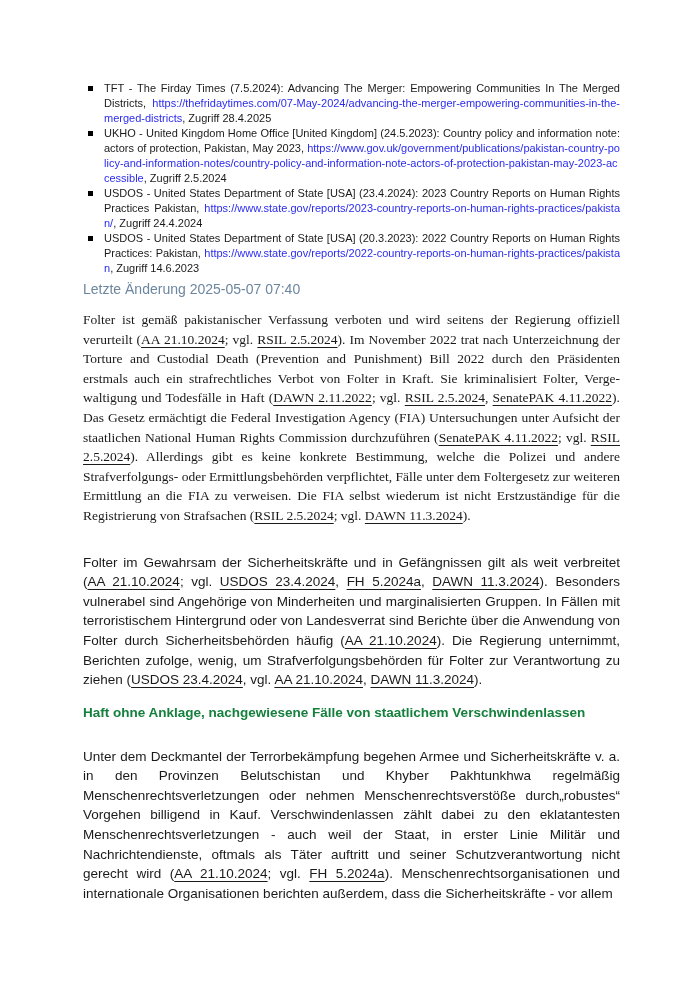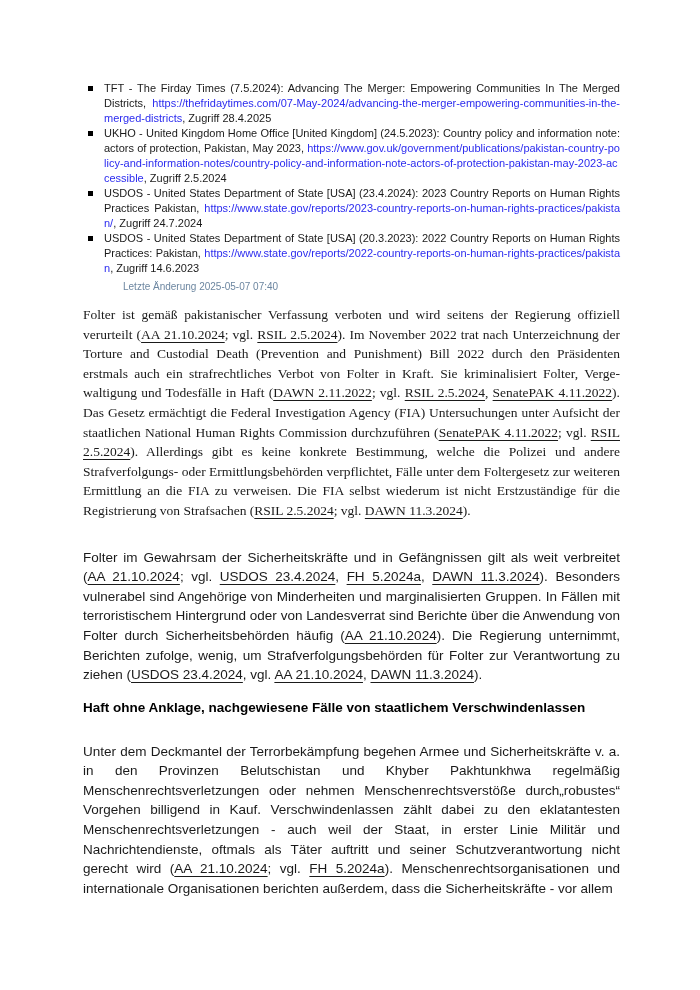--- a/index.html
+++ b/index.html
@@ -46,39 +46,38 @@
   
   .section-heading {
     margin-top: 25px;
     font-size: 15px;
     font-weight: bold;
     color: var(--heading-color);
   }
   .section-heading .sec-num { display: inline-block; margin-right: 13px; }
   .last-modified {
     margin-top: 5px;
-    font-size: 10px;
+    font-size: 14px;
     color: var(--meta-color);
-    margin-left: 40px;
   }
   
   .body-para {
     margin-top: 27px;
     font-size: 13.5px;
     line-height: 19.6px;
     text-align: justify;
     hyphens: auto;
     -webkit-hyphens: auto;
   }
   .body-para:first-of-type { margin-top: 13px; font-family: Liberation Serif, serif; }
   .subheading {
     margin-top: 15px;
     font-size: 13.5px;
     font-weight: bold;
-    color: #000000;
+    color: #15803d;
   }
   
   .seg-link {
     color: var(--link-color);
     word-break: break-all;
   }
   .seg-ref {
     text-decoration: underline;
     text-underline-offset: 3px;
     text-decoration-thickness: 1px;
@@ -95,21 +94,21 @@
   }
 </style>
 </head>
 <body>
 
 <div class="page">
 
   <ul class="refs">
     <li><span class="seg-text">TFT - The Firday Times (7.5.2024): Advancing The Merger: Empowering Communities In The Merged Districts, </span><span class="seg-link">https://thefridaytimes.com/07-May-2024/advancing-the-merger-empowering-communities-in-the-merged-districts</span><span class="seg-text">, Zugriff 28.4.2025</span></li>
     <li><span class="seg-text">UKHO - United Kingdom Home Office [United Kingdom] (24.5.2023): Country policy and information note: actors of protection, Pakistan, May 2023, </span><span class="seg-link">https://www.gov.uk/government/publications/pakistan-country-policy-and-information-notes/country-policy-and-information-note-actors-of-protection-pakistan-may-2023-accessible</span><span class="seg-text">, Zugriff 2.5.2024</span></li>
-    <li><span class="seg-text">USDOS - United States Department of State [USA] (23.4.2024): 2023 Country Reports on Human Rights Practices Pakistan, </span><span class="seg-link">https://www.state.gov/reports/2023-country-reports-on-human-rights-practices/pakistan/</span><span class="seg-text">, Zugriff 24.7.2024</span></li>
+    <li><span class="seg-text">USDOS - United States Department of State [USA] (23.4.2024): 2023 Country Reports on Human Rights Practices Pakistan, </span><span class="seg-link">https://www.state.gov/reports/2023-country-reports-on-human-rights-practices/pakistan/</span><span class="seg-text">, Zugriff 24.4.2024</span></li>
     <li><span class="seg-text">USDOS - United States Department of State [USA] (20.3.2023): 2022 Country Reports on Human Rights Practices: Pakistan, </span><span class="seg-link">https://www.state.gov/reports/2022-country-reports-on-human-rights-practices/pakistan</span><span class="seg-text">, Zugriff 14.6.2023</span></li>
   </ul>
 
 
   <div class="last-modified">Letzte Änderung 2025-05-07 07:40</div>
 
   <p class="body-para"><span class="seg-text">Folter ist gemäß pakistanischer Verfassung verboten und wird seitens der Regierung offiziell verurteilt (</span><span class="seg-ref">AA 21.10.2024</span><span class="seg-text">; vgl. </span><span class="seg-ref">RSIL 2.5.2024</span><span class="seg-text">). Im November 2022 trat nach Unterzeichnung der Torture and Custodial Death (Prevention and Punishment) Bill 2022 durch den Präsidenten erstmals auch ein strafrechtliches Verbot von Folter in Kraft. Sie kriminalisiert Folter, Verge­waltigung und Todesfälle in Haft (</span><span class="seg-ref">DAWN 2.11.2022</span><span class="seg-text">; vgl. </span><span class="seg-ref">RSIL 2.5.2024</span><span class="seg-text">, </span><span class="seg-ref">SenatePAK 4.11.2022</span><span class="seg-text">). Das Gesetz ermächtigt die Federal Investigation Agency (FIA) Untersuchungen unter Aufsicht der staatlichen National Human Rights Commission durchzuführen (</span><span class="seg-ref">SenatePAK 4.11.2022</span><span class="seg-text">; vgl. </span><span class="seg-ref">RSIL 2.5.2024</span><span class="seg-text">). Allerdings gibt es keine konkrete Bestimmung, welche die Polizei und andere Strafverfolgungs- oder Ermittlungsbehörden verpflichtet, Fälle unter dem Foltergesetz zur wei­teren Ermittlung an die FIA zu verweisen. Die FIA selbst wiederum ist nicht Erstzuständige für die Registrierung von Strafsachen (</span><span class="seg-ref">RSIL 2.5.2024</span><span class="seg-text">; vgl. </span><span class="seg-ref">DAWN 11.3.2024</span><span class="seg-text">).</span></p>
 
   <p class="body-para"><span class="seg-text">Folter im Gewahrsam der Sicherheitskräfte und in Gefängnissen gilt als weit verbreitet (</span><span class="seg-ref">AA 21.10.2024</span><span class="seg-text">; vgl. </span><span class="seg-ref">USDOS 23.4.2024</span><span class="seg-text">, </span><span class="seg-ref">FH 5.2024a</span><span class="seg-text">, </span><span class="seg-ref">DAWN 11.3.2024</span><span class="seg-text">). Besonders vulnerabel sind Angehörige von Minderheiten und marginalisierten Gruppen. In Fällen mit terroristischem Hintergrund oder von Landesverrat sind Berichte über die Anwendung von Folter durch Sicher­heitsbehörden häufig (</span><span class="seg-ref">AA 21.10.2024</span><span class="seg-text">). Die Regierung unternimmt, Berichten zufolge, wenig, um Strafverfolgungsbehörden für Folter zur Verantwortung zu ziehen (</span><span class="seg-ref">USDOS 23.4.2024</span><span class="seg-text">, vgl. </span><span class="seg-ref">AA 21.10.2024</span><span class="seg-text">, </span><span class="seg-ref">DAWN 11.3.2024</span><span class="seg-text">).</span></p>
 

